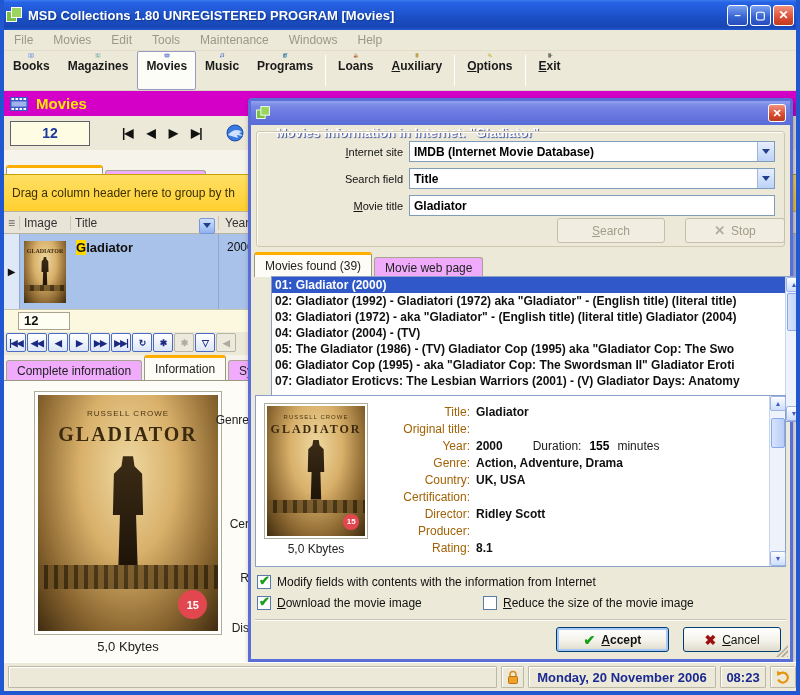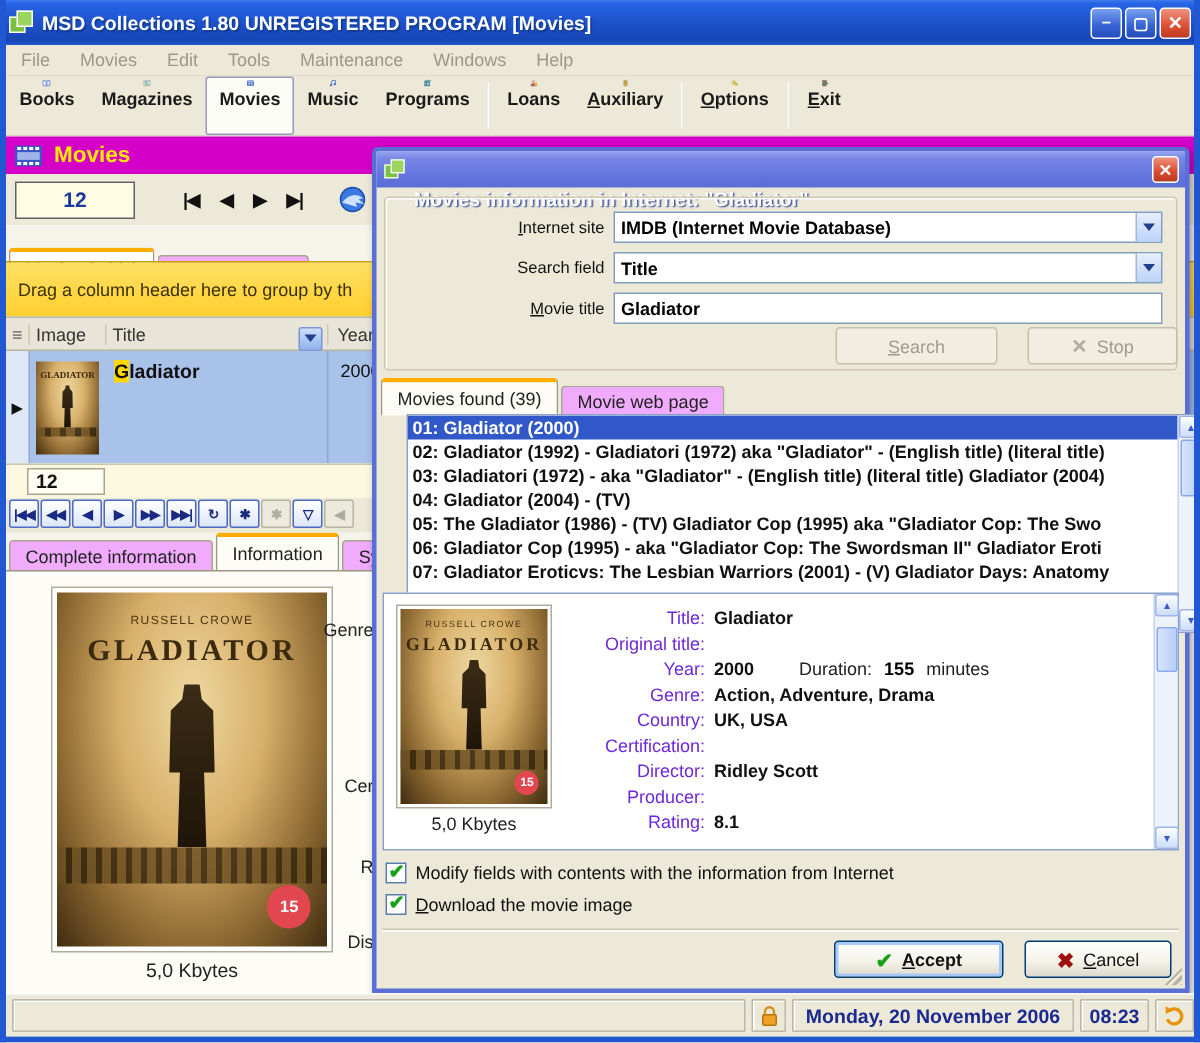--- a/index.html
+++ b/index.html
@@ -165,21 +165,21 @@
     background:linear-gradient(180deg,#fdfeff,#cdddfb); color:#3a5ac8; font-size:8px; display:flex; align-items:center; justify-content:center; }
   .sb-up { top:0; } .sb-dn { bottom:0; }
   .sb-thumb { position:absolute; left:1px; width:14px; border:1px solid #88a8ec; border-radius:2px;
     background:linear-gradient(90deg,#d8e4fc,#b8ccf8); }
 
   .dinfo { position:absolute; left:4px; top:270px; width:531px; height:172px; background:#fff; border:1px solid #8aa0c8; }
   .dposter { position:absolute; left:8px; top:7px; width:104px; height:136px; border:1px solid #b0ac9c; background:#fff; padding:2px; }
   .dcaption { position:absolute; left:8px; top:146px; width:104px; text-align:center; font-size:12px; color:#222; }
   .drows { position:absolute; left:118px; top:8px; width:392px; }
   .drow { line-height:17px; font-size:12px; white-space:nowrap; }
-  .dl { display:inline-block; width:96px; text-align:right; color:#6d28d9; }
+  .dl { display:inline-block; width:96px; text-align:right; color:#a16207; }
   .dv { font-weight:bold; color:#101010; margin-left:6px; }
   .dl2 { margin-left:30px; color:#202020; }
   .dv2 { font-weight:bold; margin-left:8px; }
   .dsfx { margin-left:8px; color:#202020; }
 
   .cbrow { position:absolute; display:flex; align-items:center; gap:6px; font-size:12px; color:#111; }
   .cb1 { left:6px; top:450px; } .cb2 { left:6px; top:471px; } .cb3 { left:232px; top:471px; }
   .cb { width:14px; height:14px; border:1px solid #5a7aa8; background:#fff; position:relative; }
   .cb.checked::after { content:"✔"; position:absolute; left:1px; top:-3px; color:#18a018; font-weight:bold; font-size:13px; }
 
@@ -558,20 +558,24 @@
         </div>
 
         <div class="cbrow cb1">
           <span class="cb checked"></span>
           <span>Modify fields with contents with the information from Internet</span>
         </div>
         <div class="cbrow cb2">
           <span class="cb checked"></span>
           <span class="u">Download the movie image</span>
         </div>
+        <div class="cbrow cb3">
+          <span class="cb"></span>
+          <span class="u">Reduce the size of the movie image</span>
+        </div>
 
         <div class="dsep"></div>
         <button class="xpbtn b-accept">
             <span class="ic-check">✔</span>
             <span class="u">Accept</span>
           </button>
         <button class="xpbtn b-cancel">
             <span class="ic-x">✖</span>
             <span class="u">Cancel</span>
           </button>

